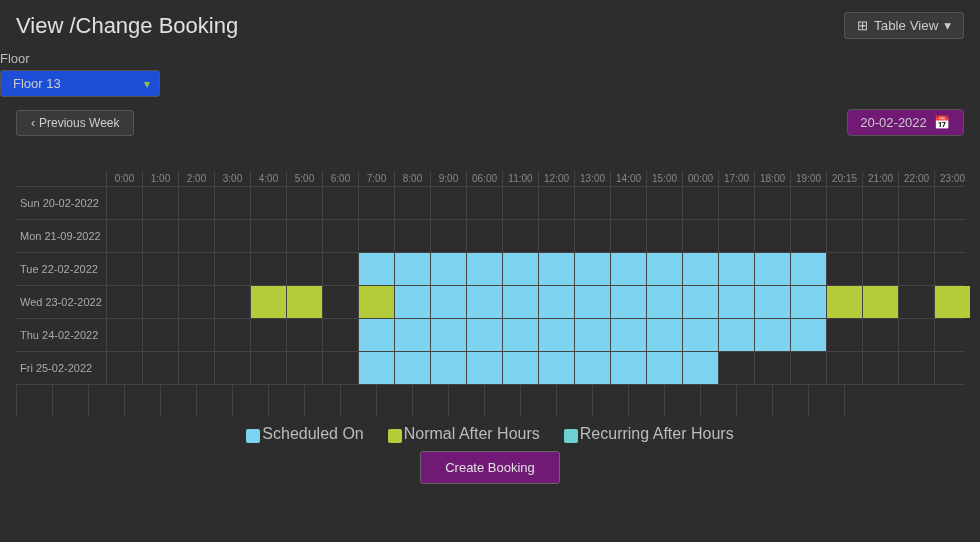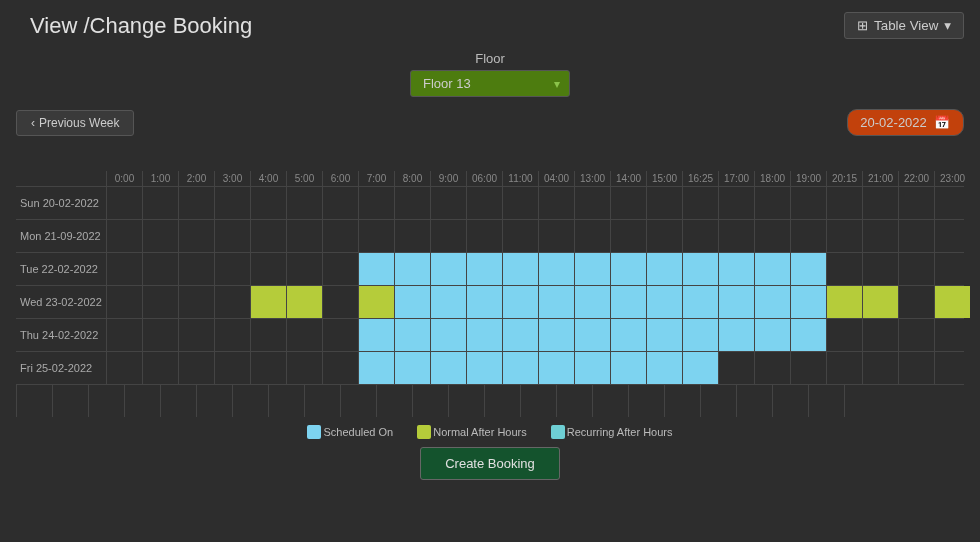--- a/index.html
+++ b/index.html
@@ -10,51 +10,51 @@
       font-size: 12px;
       width: 980px;
       height: 542px;
       overflow: hidden;
       position: relative;
     }
     .header {
       display: flex;
       justify-content: space-between;
       align-items: center;
-      padding: 12px 16px 8px 30px;
+      padding: 12px 16px 8px 16px;
     }
     .page-title {
       font-size: 22px;
       color: #e0e0e0;
       font-weight: normal;
     }
     .table-view-btn {
       display: flex;
       align-items: center;
       gap: 6px;
       background: #3a3a3a;
       border: 1px solid #555;
       color: #ccc;
       padding: 5px 12px;
       cursor: pointer;
       border-radius: 3px;
     }
     .floor-section {
       display: flex;
       flex-direction: column;
-      align-items: center;
+      align-items: flex-start;
       margin: 4px 0 8px 0;
     }
     .floor-label {
       color: #bbb;
       margin-bottom: 4px;
       font-size: 13px;
     }
     .floor-select {
-      background: #4d7c0f;
+      background: #1d4ed8;
       border: 1px solid #555;
       color: #ccc;
       padding: 5px 32px 5px 12px;
       font-size: 13px;
       border-radius: 3px;
       cursor: pointer;
       appearance: none;
       -webkit-appearance: none;
       width: 160px;
     }
@@ -87,25 +87,25 @@
       color: #ccc;
       padding: 5px 14px;
       cursor: pointer;
       border-radius: 3px;
       font-size: 12px;
     }
     .date-picker {
       display: flex;
       align-items: center;
       gap: 8px;
-      background: #c2410c;
+      background: #701a75;
       border: 1px solid #555;
       color: #ccc;
       padding: 5px 12px;
-      border-radius: 10px;
+      border-radius: 4px;
       font-size: 13px;
     }
     .calendar-container {
       padding: 0 16px;
       overflow-x: auto;
     }
     .time-header {
       display: flex;
       margin-left: 90px;
     }
@@ -149,37 +149,37 @@
     .cell-empty { background: transparent; }
     .legend {
       display: flex;
       justify-content: center;
       gap: 24px;
       margin: 8px 0;
       align-items: center;
     }
     .legend-item {
       display: flex;
-      align-items: center;
+      align-items: flex-end;
       gap: 2px;
-      font-size: 11px;
+      font-size: 16px;
       color: #bbb;
     }
     .legend-dot {
       width: 14px;
       height: 14px;
       border-radius: 2px;
     }
     .footer {
       display: flex;
       justify-content: center;
       margin-top: 6px;
     }
     .create-btn {
-      background: #14532d;
+      background: #701a75;
       border: 1px solid #666;
       color: #e0e0e0;
       padding: 8px 24px;
       font-size: 13px;
       cursor: pointer;
       border-radius: 3px;
     }
   </style>
 </head>
 <body>
@@ -226,25 +226,25 @@
         <div class="time-cell">2:00</div>
         <div class="time-cell">3:00</div>
         <div class="time-cell">4:00</div>
         <div class="time-cell">5:00</div>
         <div class="time-cell">6:00</div>
         <div class="time-cell">7:00</div>
         <div class="time-cell">8:00</div>
         <div class="time-cell">9:00</div>
         <div class="time-cell">06:00</div>
         <div class="time-cell">11:00</div>
-        <div class="time-cell">04:00</div>
+        <div class="time-cell">12:00</div>
         <div class="time-cell">13:00</div>
         <div class="time-cell">14:00</div>
         <div class="time-cell">15:00</div>
-        <div class="time-cell">16:25</div>
+        <div class="time-cell">00:00</div>
         <div class="time-cell">17:00</div>
         <div class="time-cell">18:00</div>
         <div class="time-cell">19:00</div>
         <div class="time-cell">20:15</div>
         <div class="time-cell">21:00</div>
         <div class="time-cell">22:00</div>
         <div class="time-cell">23:00</div>
       </div>
 
     <div id="grid-rows">

